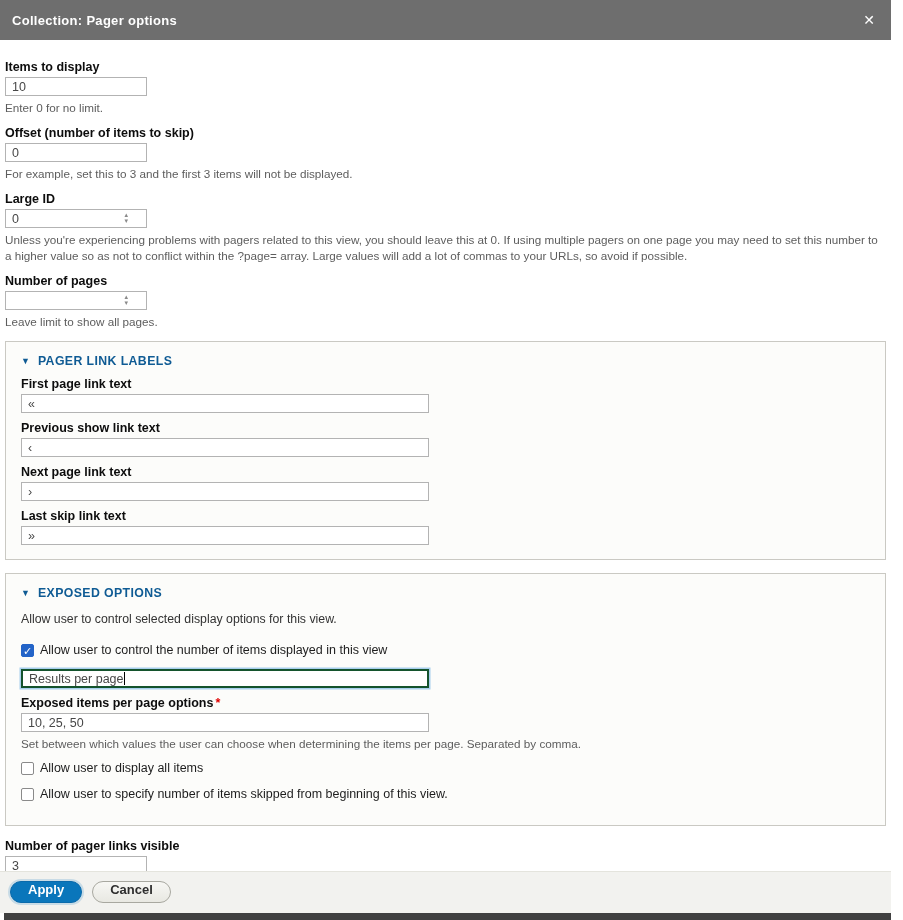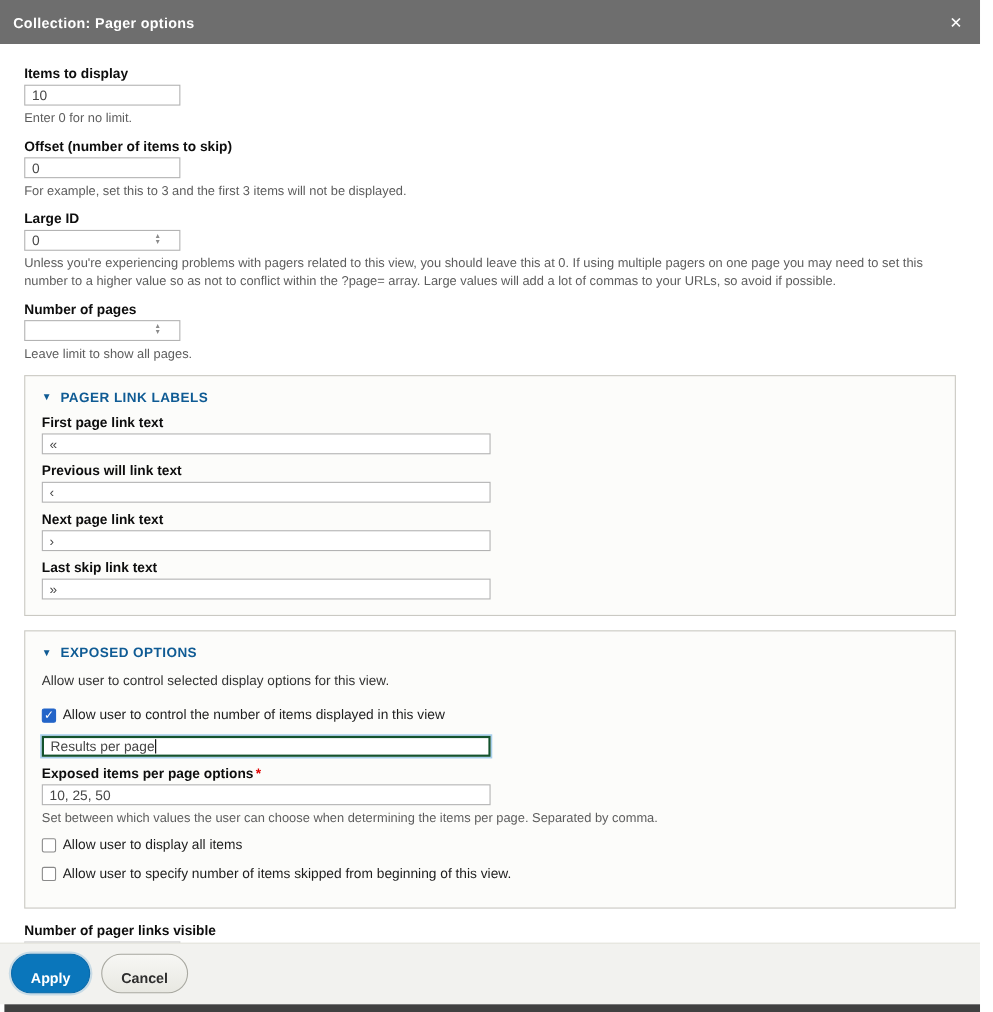--- a/index.html
+++ b/index.html
@@ -7,21 +7,21 @@
     font-family:"Liberation Sans","DejaVu Sans",sans-serif; }
   .dialog { width:891px; height:920px; display:flex; flex-direction:column; overflow:hidden; background:#fff; }
 
   
   .dlg-header { flex:0 0 40px; background:#6e6e6e; color:#fff; display:flex;
     align-items:center; justify-content:space-between; padding:0 12px; }
   .dlg-title { font-size:13px; font-weight:bold; letter-spacing:.3px; }
   .dlg-close { font-size:14px; font-weight:bold; color:#fff; cursor:pointer; line-height:1; padding:2px 4px; }
 
   
-  .content { flex:1 1 auto; padding:20px 22px 0; overflow:hidden; }
+  .content { flex:1 1 auto; padding:20px 5px 0; overflow:hidden; }
 
   .form-item { margin-bottom:10px; }
   .form-item > label { display:block; font-size:12.5px; font-weight:bold; color:#0d0d0d; margin-bottom:3px; line-height:14px; }
   .required-mark { color:#e00000; font-weight:bold; margin-left:2px; }
 
   input.text-input, .text-display {
     height:19px; border:1px solid #b3b3b3; background:#fff; color:#474747;
     font-family:"Liberation Sans","DejaVu Sans",sans-serif; font-size:12.5px;
     padding:0 6px; display:block; }
   .narrow { width:142px; }
@@ -54,21 +54,21 @@
   .checkbox.is-checked .check-glyph { display:block; }
 
   
   .focused { border:2px solid #14532d; box-shadow:0 0 0 1.5px rgba(96,170,225,.55); line-height:17px; }
   .caret { display:inline-block; width:1px; height:13px; background:#000; vertical-align:-2px; margin-left:0; }
 
   
   .dlg-footer { margin-top:auto; flex:0 0 auto; background:#f2f2ef; border-top:1px solid #e4e4dd;
     padding:9px 10px 10px; display:flex; align-items:center; gap:10px; }
   .btn { font-family:inherit; font-size:13px; font-weight:bold; border-radius:20px;
-    padding:14px 17px 5px; cursor:pointer; line-height:15px; }
+    padding:0 17px 5px; cursor:pointer; line-height:15px; }
   .btn-apply { background:#0a76bb; border:1px solid #0a6aab; color:#fff;
     box-shadow:0 0 0 2px rgba(10,118,187,.18); }
   .btn-cancel { background:linear-gradient(#f7f7f4,#e8e8e2); border:1px solid #a8a8a0; color:#2e2e2e; }
 
   .bottom-strip { flex:0 0 7px; background:#404040; margin-left:4px; }
 </style>
 </head>
 <body>
 
 <div class="dialog">
@@ -120,21 +120,21 @@
       <div class="legend-row">
         <span class="legend-arrow">▼</span>
         <span class="legend-text">PAGER LINK LABELS</span>
       </div>
 
       <div class="form-item">
         <label>First page link text</label>
         <input class="text-input wide" type="text" value="«" style="">
       </div>
       <div class="form-item">
-        <label>Previous will link text</label>
+        <label>Previous show link text</label>
         <input class="text-input wide" type="text" value="‹" style="">
       </div>
       <div class="form-item">
         <label>Next page link text</label>
         <input class="text-input wide" type="text" value="›" style="">
       </div>
       <div class="form-item">
         <label>Last skip link text</label>
         <input class="text-input wide" type="text" value="»" style="">
       </div>

